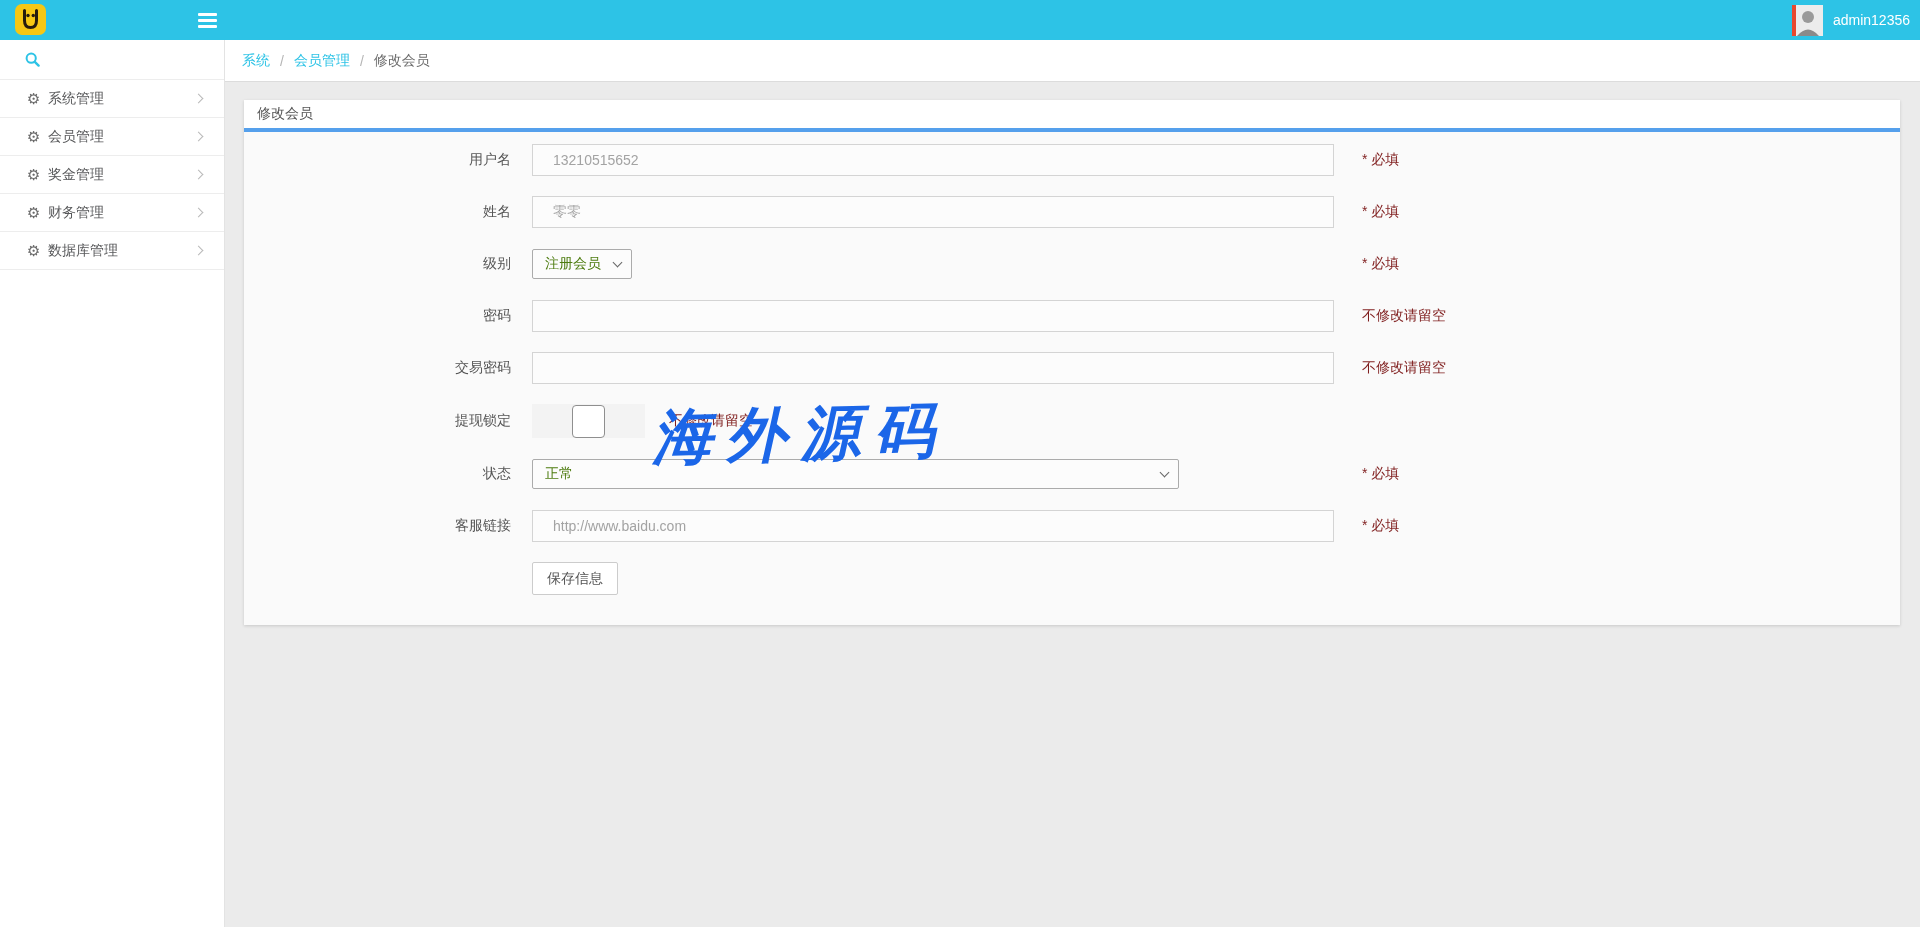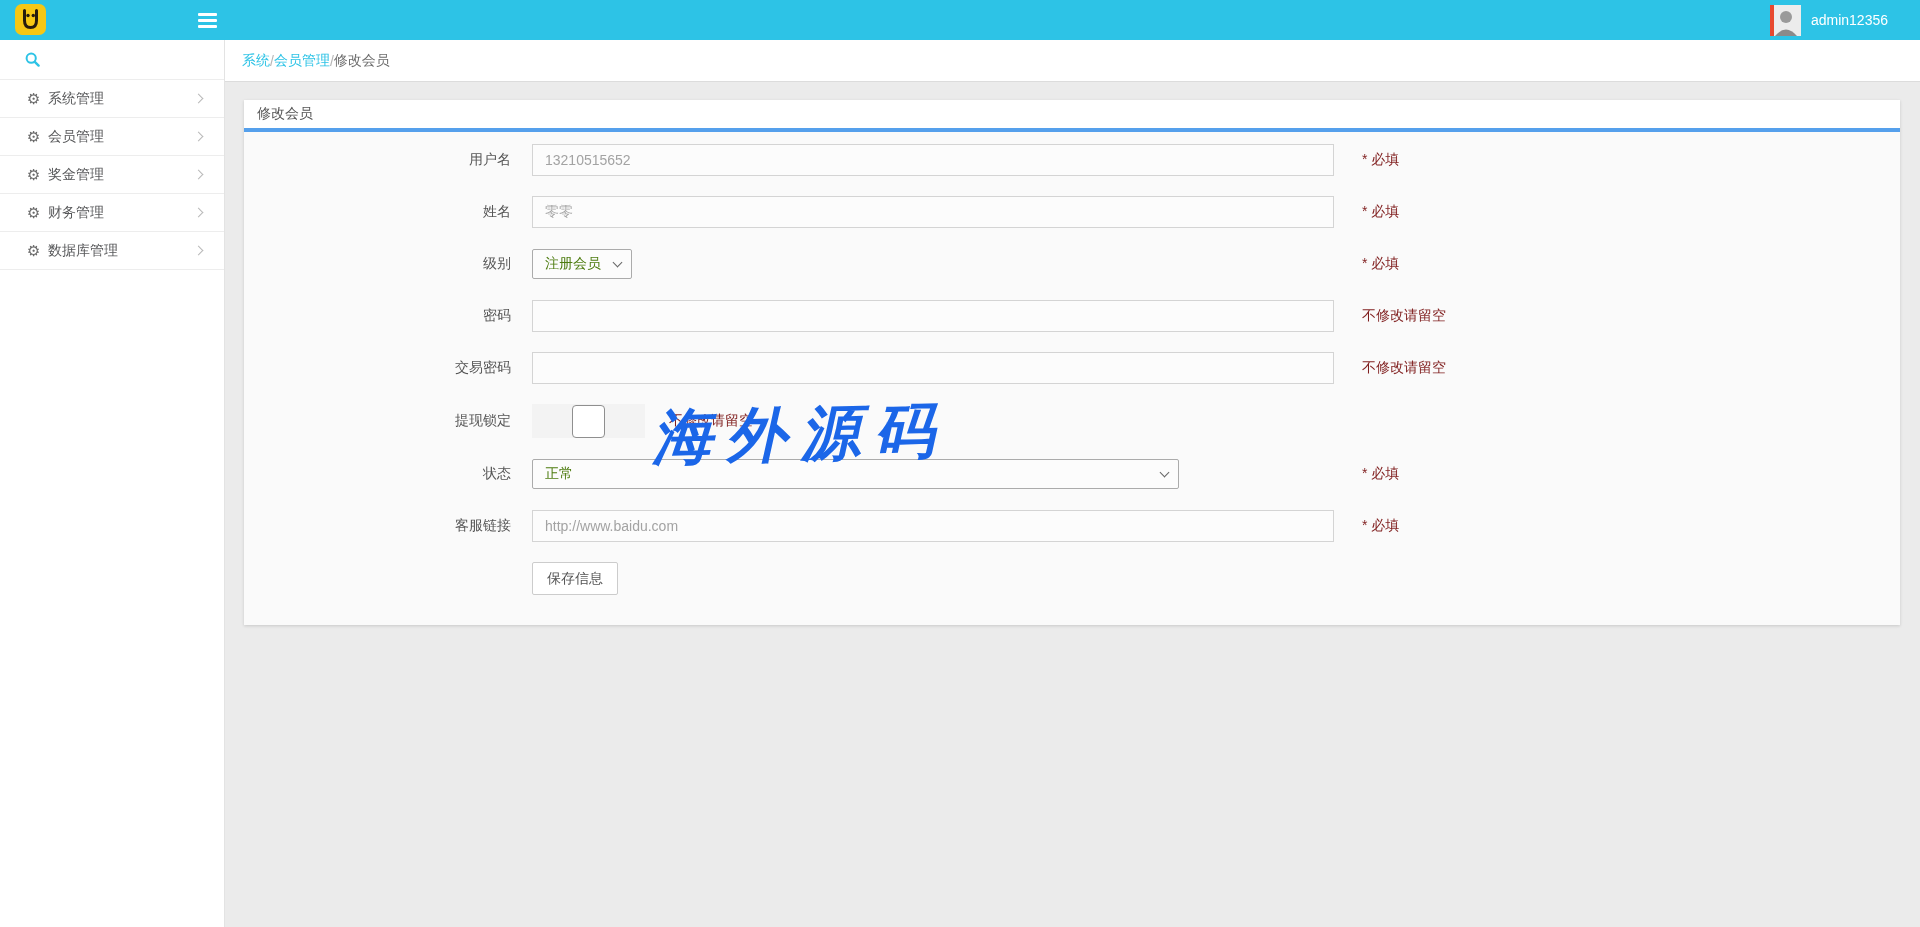--- a/index.html
+++ b/index.html
@@ -7,58 +7,58 @@
     font-family:"Liberation Sans","DejaVu Sans",sans-serif; font-size:14px; }
   body { background:#ebebeb; }
 
   
   .header { position:absolute; left:0; top:0; width:1920px; height:40px;
     background:#2dc3e6; z-index:30; display:flex; align-items:center; }
   .logo { position:absolute; left:15px; top:4px; width:31px; height:31px; }
   .hamburger { position:absolute; left:198px; top:13px; width:19px; height:15px;
     display:flex; flex-direction:column; justify-content:space-between; cursor:pointer; }
   .hamburger span { display:block; height:3px; background:#fff; border-radius:1px; }
-  .header-user { position:absolute; right:32px; top:0; height:40px;
+  .header-user { position:absolute; right:10px; top:0; height:40px;
     display:flex; align-items:center; gap:10px; cursor:pointer; }
   .avatar { width:31px; height:31px; position:relative; background:#e2e2e2; overflow:hidden; }
   .avatar .strip { position:absolute; left:0; top:0; width:4px; height:100%; background:#e8492f; }
   .username { color:#fff; font-size:14px; }
 
   
   .sidebar { position:absolute; left:0; top:40px; width:225px; height:887px;
     background:#fff; border-right:1px solid #e3e3e3; z-index:20; }
   .search-row { height:40px; border-bottom:1px solid #ededed; display:flex;
     align-items:center; padding-left:25px; cursor:pointer; }
   .menu-item { height:38px; border-bottom:1px solid #ededed; display:flex;
     align-items:center; padding:0 16px 0 27px; cursor:pointer; color:#58595b; }
   .menu-item .gear { width:20px; color:#6a6a6a; font-size:15px; }
   .menu-item .mi-label { flex:1; padding-left:1px; font-size:14px; }
   .chev { width:7px; height:7px; border-right:1.5px solid #b9b9b9;
     border-top:1.5px solid #b9b9b9; transform:rotate(45deg); margin-right:6px; }
 
   
   .main { position:absolute; left:225px; top:40px; width:1695px; height:887px; }
   .breadcrumb { height:42px; background:#fff; border-bottom:1px solid #dcdcdc;
-    display:flex; align-items:center; padding-left:17px; font-size:14px; }
+    display:flex; align-items:center; padding-left:17px; gap:10px; font-size:14px; }
   .crumb-link { color:#2dc3e6; cursor:pointer; text-decoration:none; }
   .crumb-sep { color:#b5b5b5; }
   .crumb-current { color:#6d6d6d; }
 
   .panel { position:absolute; left:19px; top:60px; width:1656px; height:525px;
     background:#fafafa; box-shadow:0 1px 3px rgba(0,0,0,0.15); }
   .panel-title-row { height:32px; background:#fff; display:flex; align-items:center;
     padding-left:13px; color:#555; font-size:14px; border-bottom:4px solid #55a0ec; }
   .panel-body { padding-top:12px; position:relative; }
 
   .form-row { display:flex; align-items:center; height:32px; margin-bottom:20px; }
   .form-label { width:267px; text-align:right; color:#555; font-size:14px; flex:0 0 267px; }
   .ctrl-wrap { margin-left:21px; width:802px; display:flex; align-items:center; flex:0 0 802px; }
   .ctrl-wrap.narrow { width:113px; flex:0 0 113px; }
   .text-input { width:802px; height:32px; border:1px solid #d4d4d4; background:#fcfcfc;
-    color:#a3a3a3; font-size:14px; padding:0 12px; outline:none;
+    color:#a3a3a3; font-size:14px; padding:0 20px; outline:none;
     font-family:"Liberation Sans","DejaVu Sans",sans-serif; }
   .select { height:30px; border:1px solid #ababab; background:#fcfcfc; border-radius:2px;
     display:flex; align-items:center; color:#4d7c0f; font-size:14px; padding:0 10px 0 12px;
     cursor:pointer; justify-content:space-between; }
   .select.small { width:100px; }
   .select.wide { width:647px; }
   .sel-chev { width:7px; height:7px; border-right:1.7px solid #666;
     border-bottom:1.7px solid #666; transform:rotate(45deg); margin-top:-3px; margin-left:10px; }
   .checkbox-cell { width:113px; height:34px; background:#f3f3f3;
     display:flex; align-items:center; justify-content:center; }

